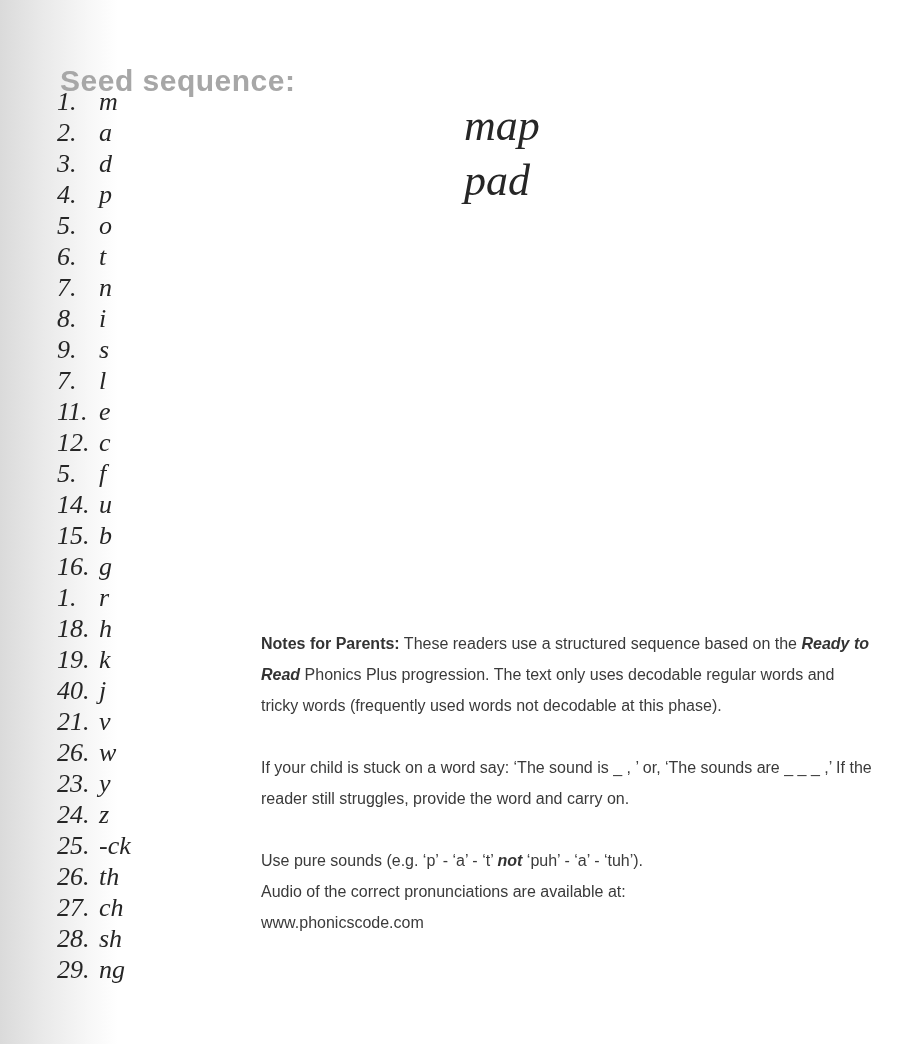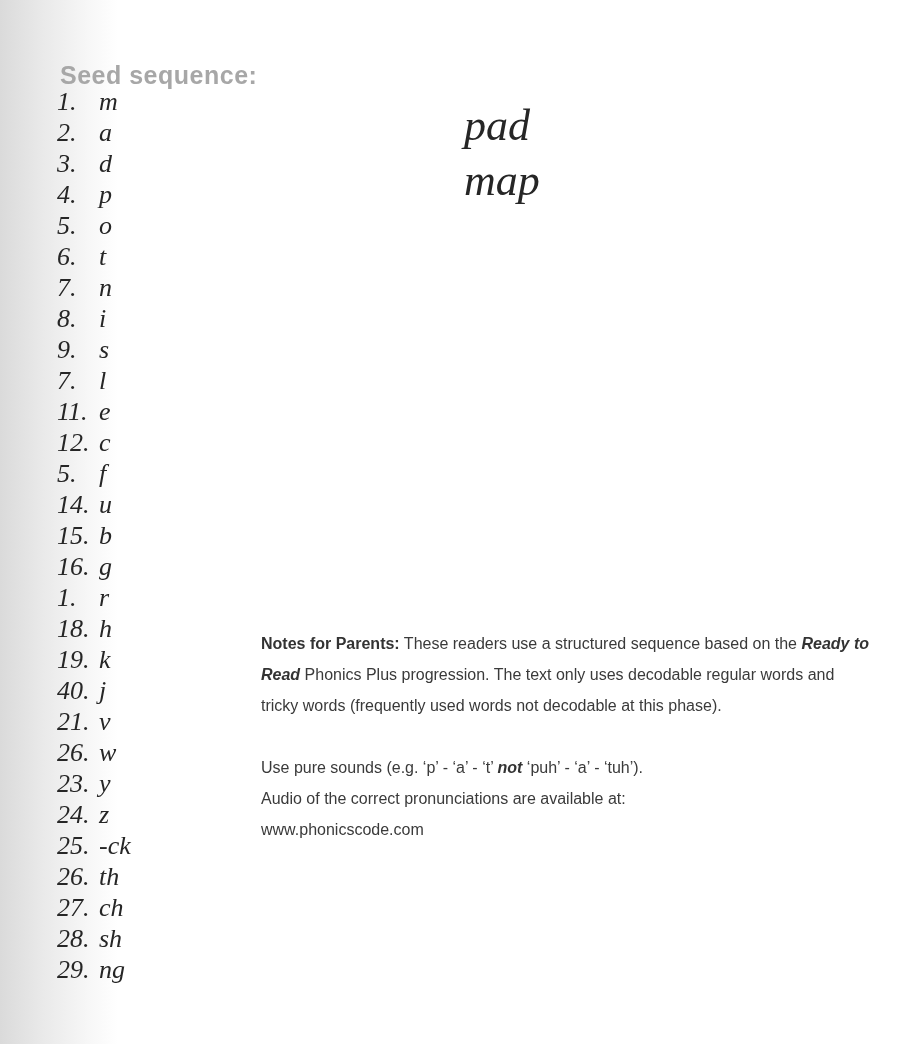--- a/index.html
+++ b/index.html
@@ -22,21 +22,21 @@
     left: 0; top: 0;
     width: 118px; height: 1044px;
     background: linear-gradient(90deg, #dadada 0%, #e9e9e9 35%, #f7f7f7 75%, rgba(255,255,255,0) 100%);
     pointer-events: none;
   }
   .heading {
     position: absolute;
     top: 44px;
     font-family: "Liberation Sans", sans-serif;
     font-weight: 700;
-    font-size: 25px;
+    font-size: 30px;
     letter-spacing: 0.5px;
     color: #a7a7a7;
   }
   .heading.left  { left: 60px; }
   .heading.right { left: 460px; }
 
   
   .hand {
     font-family: "Liberation Serif", serif;
     font-style: italic;
@@ -237,29 +237,30 @@
       </li>
 
       <li>
         <span class="num">29.</span>
         <span class="letter">ng</span>
       </li>
     </ol>
 
   <div class="words hand">
 
+      <div>map</div>
+
       <div>pad</div>
-
-      <div>map</div>
     </div>
 
   <div class="notes">
     <p>
       <b>Notes for Parents:</b><span> These readers use a structured sequence based on the </span><b class="bi">Ready to Read</b><span> Phonics Plus progression. The text only uses decodable regular words and tricky words (frequently used words not decodable at this phase).</span>
     </p>
+    <p>If your child is stuck on a word say: ‘The sound is _ , ’ or, ‘The sounds are _ _ _ ,’  If the reader still struggles, provide the word and carry on.</p>
     <p>
       <span>Use pure sounds (e.g. ‘p’ - ‘a’ - ‘t’ </span><b class="bi">not</b><span> ‘puh’ - ‘a’ - ‘tuh’).</span><br>
       <span>Audio of the correct pronunciations are available at:</span><br>
       <span>www.phonicscode.com</span>
     </p>
   </div>
 
 </div>
 
 </body></html>

